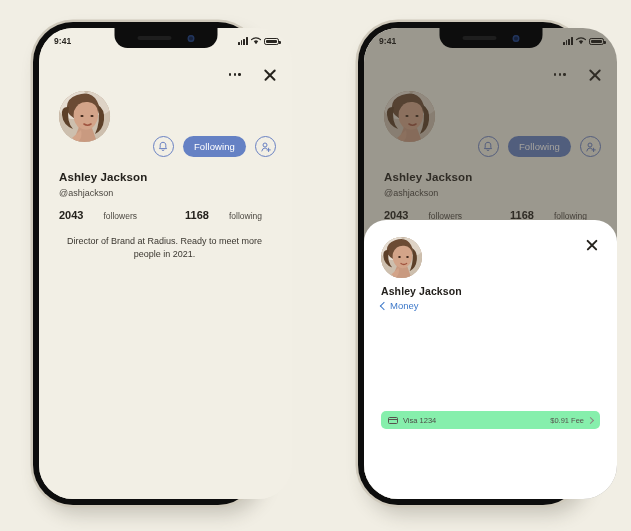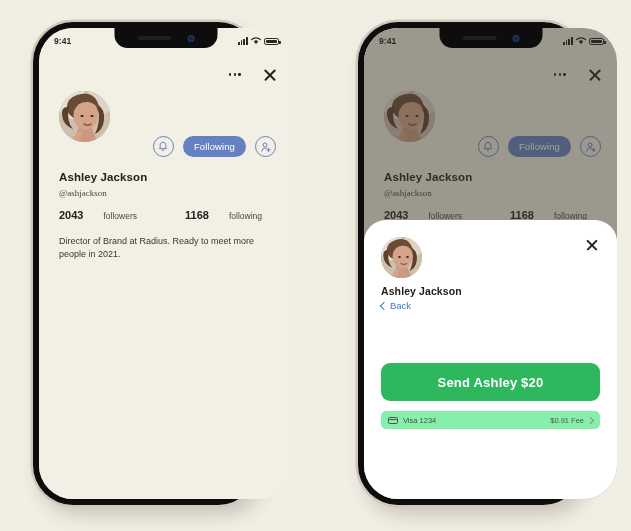--- a/index.html
+++ b/index.html
@@ -114,32 +114,32 @@
     display:flex;align-items:center;justify-content:center;
     letter-spacing:.1px;
   }
 
   .pname{
     position:absolute;left:20px;top:143px;
     font-size:11.5px;font-weight:bold;color:#24211c;letter-spacing:.1px;
   }
   .phandle{
     position:absolute;left:20px;top:160px;
-    font-size:9px;color:#4b4740;font-family:Liberation Serif, serif;
+    font-size:9px;color:#4b4740;
   }
   .stats{
     position:absolute;left:20px;top:181px;
     display:flex;align-items:baseline;gap:20px;
     font-size:8.5px;color:#4b4740;
   }
   .stats b{font-size:11px;color:#24211c;font-weight:bold;}
   .stats .gap{display:inline-block;width:8px;}
   .bio{
     position:absolute;left:20px;top:207px;right:22px;
-    font-size:9px;line-height:1.45;color:#3a362f;
+    font-size:9px;line-height:1.45;color:#3a362f;text-align:center;
   }
 
   .sendmoney{
     position:absolute;left:20px;right:20px;bottom:31px;
     height:22px;border-radius:11px;background:#e5e1d3;
     display:flex;align-items:center;justify-content:center;
     font-size:8.5px;color:#8b8473;letter-spacing:.2px;
   }
 
   
@@ -402,26 +402,23 @@
             <ellipse cx="26.5" cy="20" rx="1.3" ry="0.9" fill="#3a2418"></ellipse>
             <path d="M20 26.5 q2.8 2 5.6 0" stroke="#a0543f" stroke-width="1.3" fill="none" stroke-linecap="round"></path>
             <path d="M17.5 31 q1.6 5.6 -2.4 9.6 l-4.8 -3.2z" fill="#d3a489"></path>
           </svg>
         </div>
 
         <div class="sheet-name">Ashley Jackson</div>
 
         <div class="sheet-back">
           <span class="chev-l"></span>
-          <span>Back</span>
-        </div>
-
-        <div class="paybtn">
-          <span>Send Ashley $20</span>
-        </div>
+          <span>Money</span>
+        </div>
+
 
         <div class="payrow">
           <span class="payleft">
             <span class="cardicon"></span>
             <span>Visa 1234</span>
           </span>
           <span class="payright">
             <span>$0.91 Fee</span>
             <span class="chev-r"></span>
           </span>

